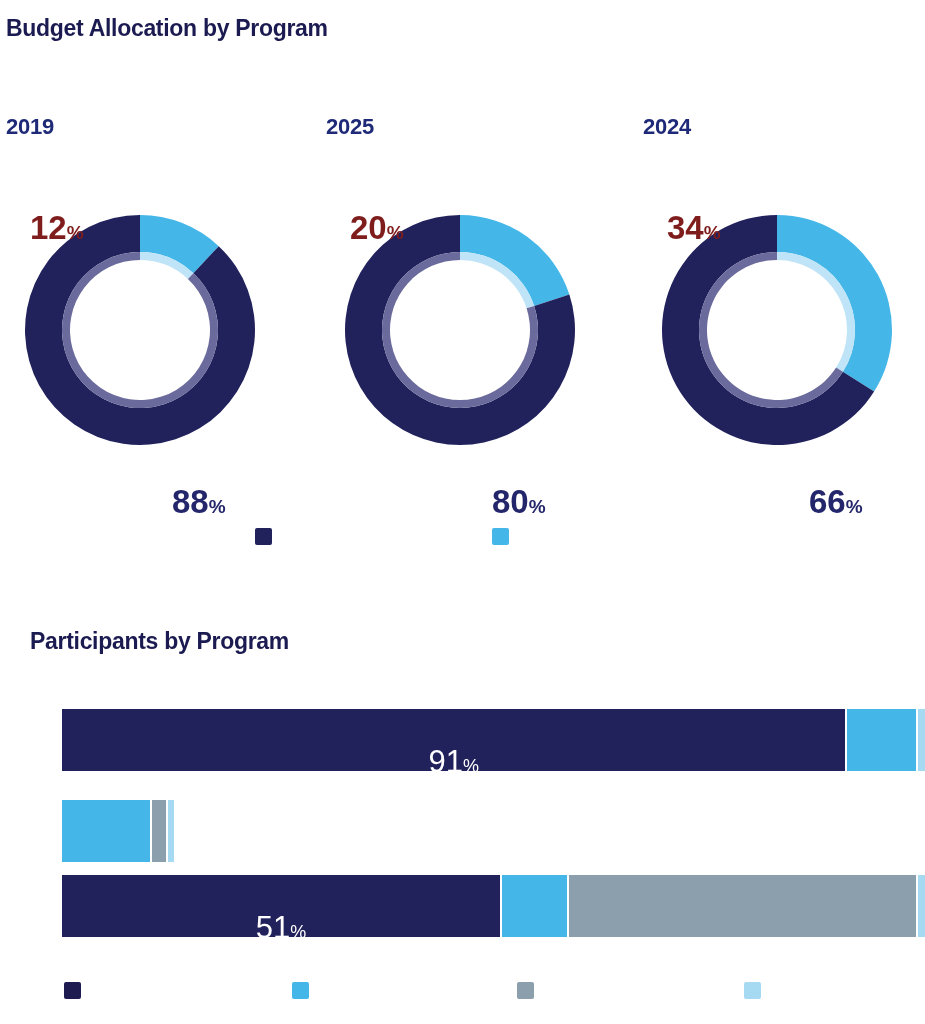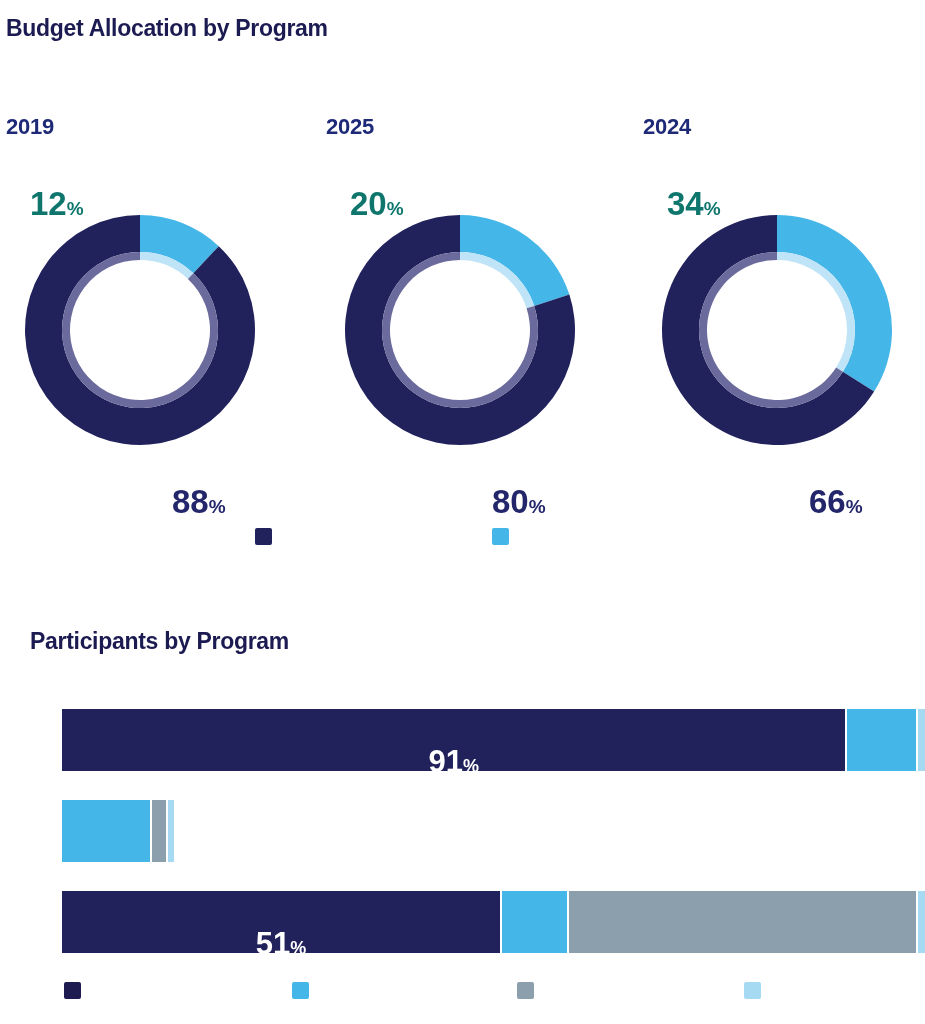--- a/index.html
+++ b/index.html
@@ -69,23 +69,23 @@
   .donut-label {
     position: absolute;
     font-weight: bold;
     white-space: nowrap;
     line-height: 1;
   }
   .donut-label .num { font-size: 33px; }
   .donut-label .pct { font-size: 19px; }
 
   .donut-label-primary {
-    color: #0f766e;
+    color: #7f1d1d;
     left: 30px;
-    top: 82px;
+    top: 106px;
   }
   .donut-label-secondary {
     color: #23266b;
     left: 172px;
     top: 352px;
     margin-top: 28px;
   }
 
   
   #donut-legend {
@@ -127,36 +127,36 @@
   .bar-row {
     position: absolute;
     left: 62px;
     width: 863px;
     height: 62px;
     display: flex;
     background: #ffffff;
   }
   #bar-row-0 { top: 9px; }
   #bar-row-1 { top: 100px; }
-  #bar-row-2 { top: 191px; border-radius: 8px; }
+  #bar-row-2 { top: 175px; border-radius: 8px; }
 
   .bar-seg {
     height: 62px;
     position: relative;
     border-right: 2px solid #ffffff;
     display: flex;
     align-items: center;
     justify-content: center;
     overflow: hidden;
   }
   .bar-seg:last-child { border-right: none; }
 
   .bar-value {
     color: #ffffff;
-    font-weight: bold;
+    font-weight: normal;
     line-height: 1;
     white-space: nowrap;
     margin-top: 42px;
   }
   .bar-value .num { font-size: 31px; }
   .bar-value .pct { font-size: 18px; }
 
   
   #bar-legend {
     position: absolute;

